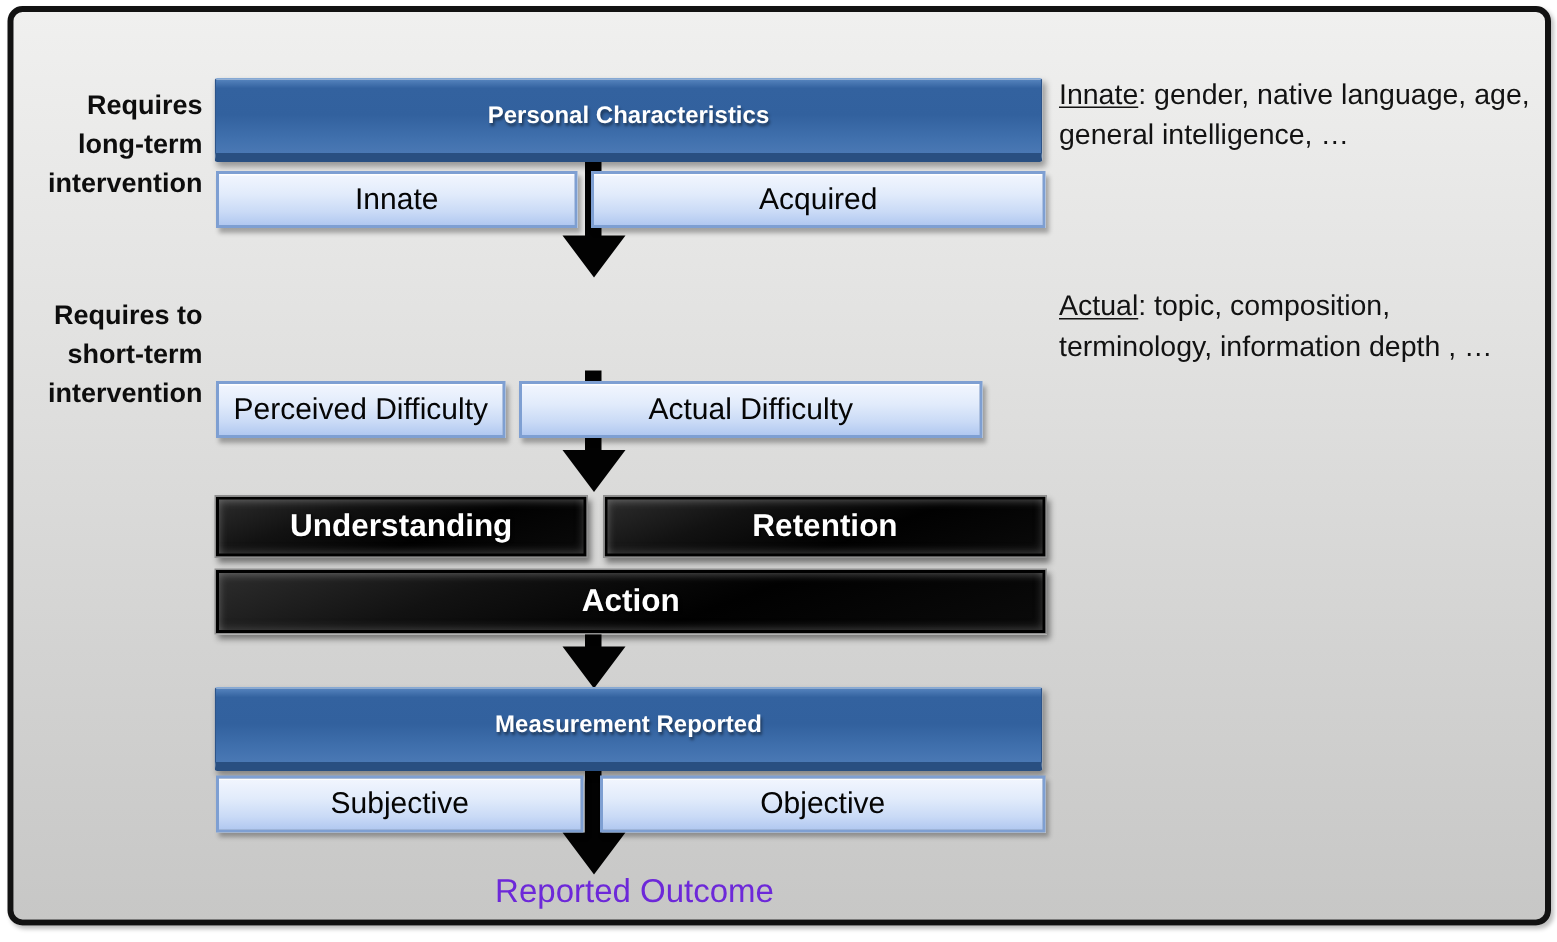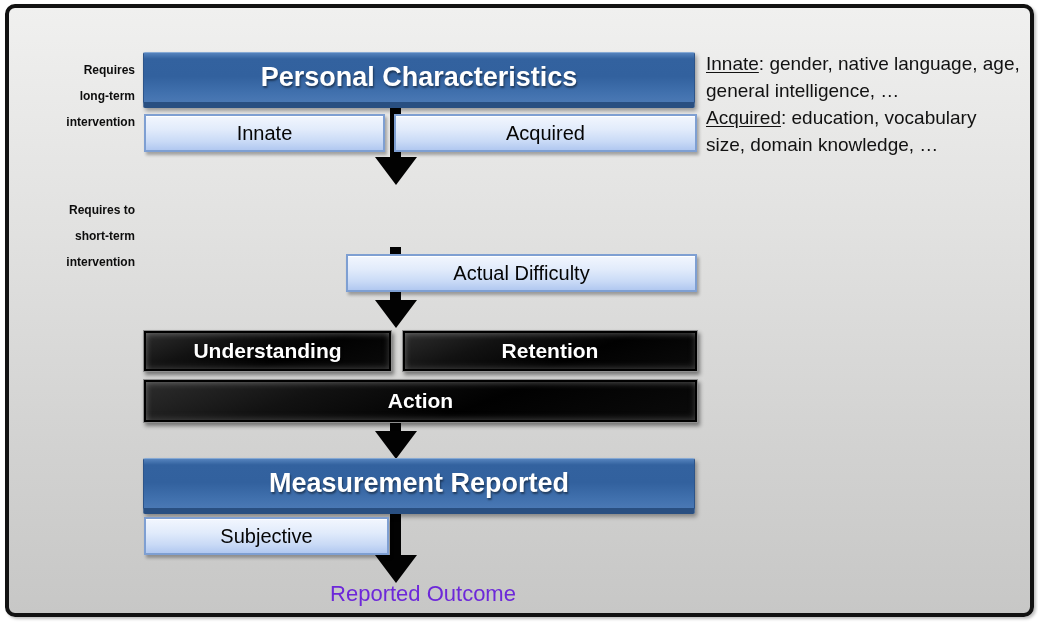--- a/index.html
+++ b/index.html
@@ -8,32 +8,32 @@
 
   .frame {
     position:absolute; left:5px; top:4px; width:1021px; height:605px;
     border:4px solid #121212; border-radius:10px;
     background:linear-gradient(180deg,#f0f0ef 0%,#e2e2e1 35%,#d3d3d2 70%,#c7c7c6 100%);
     box-shadow:2px 2px 3px rgba(0,0,0,0.25);
   }
 
   .left-label {
     position:absolute; left:15px; width:120px; text-align:right;
-    font-size:12px; font-weight:bold; color:#0d0d0d; line-height:26px;
+    font-size:18px; font-weight:bold; color:#0d0d0d; line-height:26px;
     white-space:pre-line;
   }
   .ll1 { top:57px; }
   .ll2 { top:197px; }
 
   .hdr {
     position:absolute; left:143px; width:552px; height:56px; box-sizing:border-box;
     background:linear-gradient(180deg,#5583bd 0%,#33629f 12%,#32619e 48%,#4070ad 80%,#4a78b4 100%);
     border:1px solid #2d5489; border-top:1px solid #86a9d4; border-bottom:6px solid #294f81;
     border-radius:2px;
-    color:#ffffff; font-weight:bold; font-size:27px;
+    color:#ffffff; font-weight:bold; font-size:16px;
     display:flex; align-items:center; justify-content:center;
     text-shadow:1px 2px 2px rgba(0,0,0,0.45);
     box-shadow:2px 3px 4px rgba(0,0,0,0.35);
     z-index:2;
   }
 
   .sub {
     position:absolute; height:38px; box-sizing:border-box;
     background:linear-gradient(180deg,#f2f6fe 0%,#e1ebfb 40%,#c9daf6 75%,#b1c8f0 100%);
     border:2px solid #7e9fd2;
@@ -91,42 +91,44 @@
 short-term
 intervention</div>
 
   <div class="hdr" style="top:52px;">Personal Characteristics</div>
   <div class="sub" style="left:144px; top:114px; width:241px;">Innate</div>
   <div class="sub" style="left:394px; top:114px; width:303px;">Acquired</div>
 
   <div class="arrow-shaft" style="left:390px; top:106px; height:52px;"></div>
   <div class="arrow-head" style="left:375px; top:157px;"></div>
 
-  <div class="sub" style="left:346px; top:254px; width:351px;">Actual Difficulty</div>
+  <div class="sub" style="left:144px; top:254px; width:193px;">Perceived Difficulty</div>
+  <div class="sub" style="left:346px; top:254px; width:309px;">Actual Difficulty</div>
 
   <div class="arrow-shaft" style="left:390px; top:247px; height:55px;"></div>
   <div class="arrow-head" style="left:375px; top:300px;"></div>
 
   <div class="blk" style="left:143px; top:330px; width:249px; height:42px;">Understanding</div>
   <div class="blk" style="left:402px; top:330px; width:296px; height:42px;">Retention</div>
   <div class="blk" style="left:143px; top:379px; width:555px; height:44px;">Action</div>
 
   <div class="arrow-shaft" style="left:390px; top:421px; height:12px;"></div>
   <div class="arrow-head" style="left:375px; top:431px;"></div>
 
   <div class="hdr" style="top:458px;">Measurement Reported</div>
   <div class="sub" style="left:144px; top:517px; width:245px;">Subjective</div>
+  <div class="sub" style="left:400px; top:517px; width:297px;">Objective</div>
 
   <div class="arrow-shaft" style="left:390px; top:511px; height:46px;"></div>
   <div class="arrow-head" style="left:375px; top:555px;"></div>
 
   <div class="outcome">Reported Outcome</div>
 
   <div class="note n1">
     <span class="entry"><span class="term">Innate</span><span>: gender, native language, age, general intelligence, …</span></span>
-    <span class="entry"><span class="term">Acquired</span><span>: education, vocabulary size, domain knowledge,  …</span></span>
   </div>
 
   <div class="note n2">
+    <span class="entry"><span class="term">Actual</span><span>: topic, composition, terminology, information depth , …</span></span>
   </div>
 
 
 </div>
 
 </body></html>

